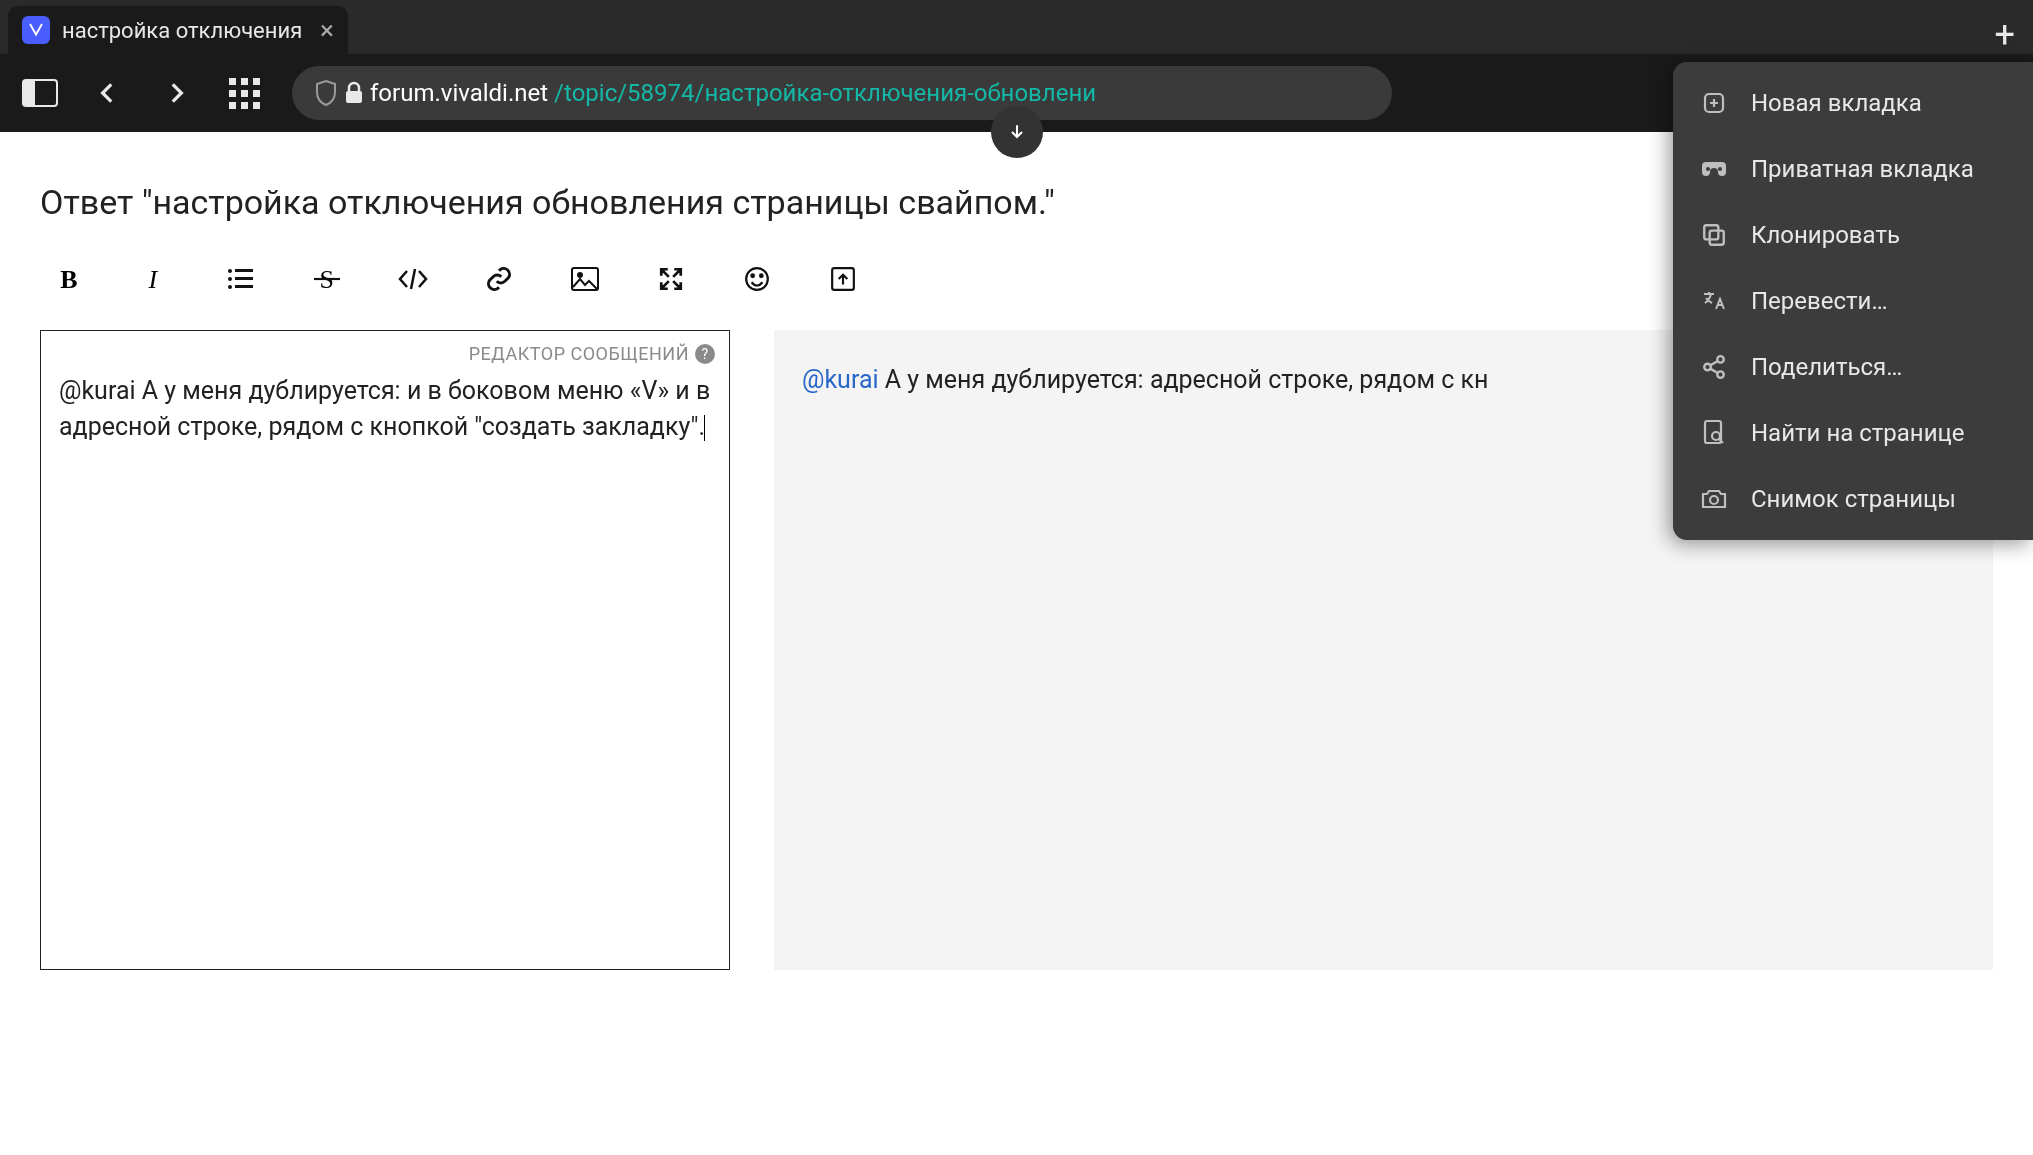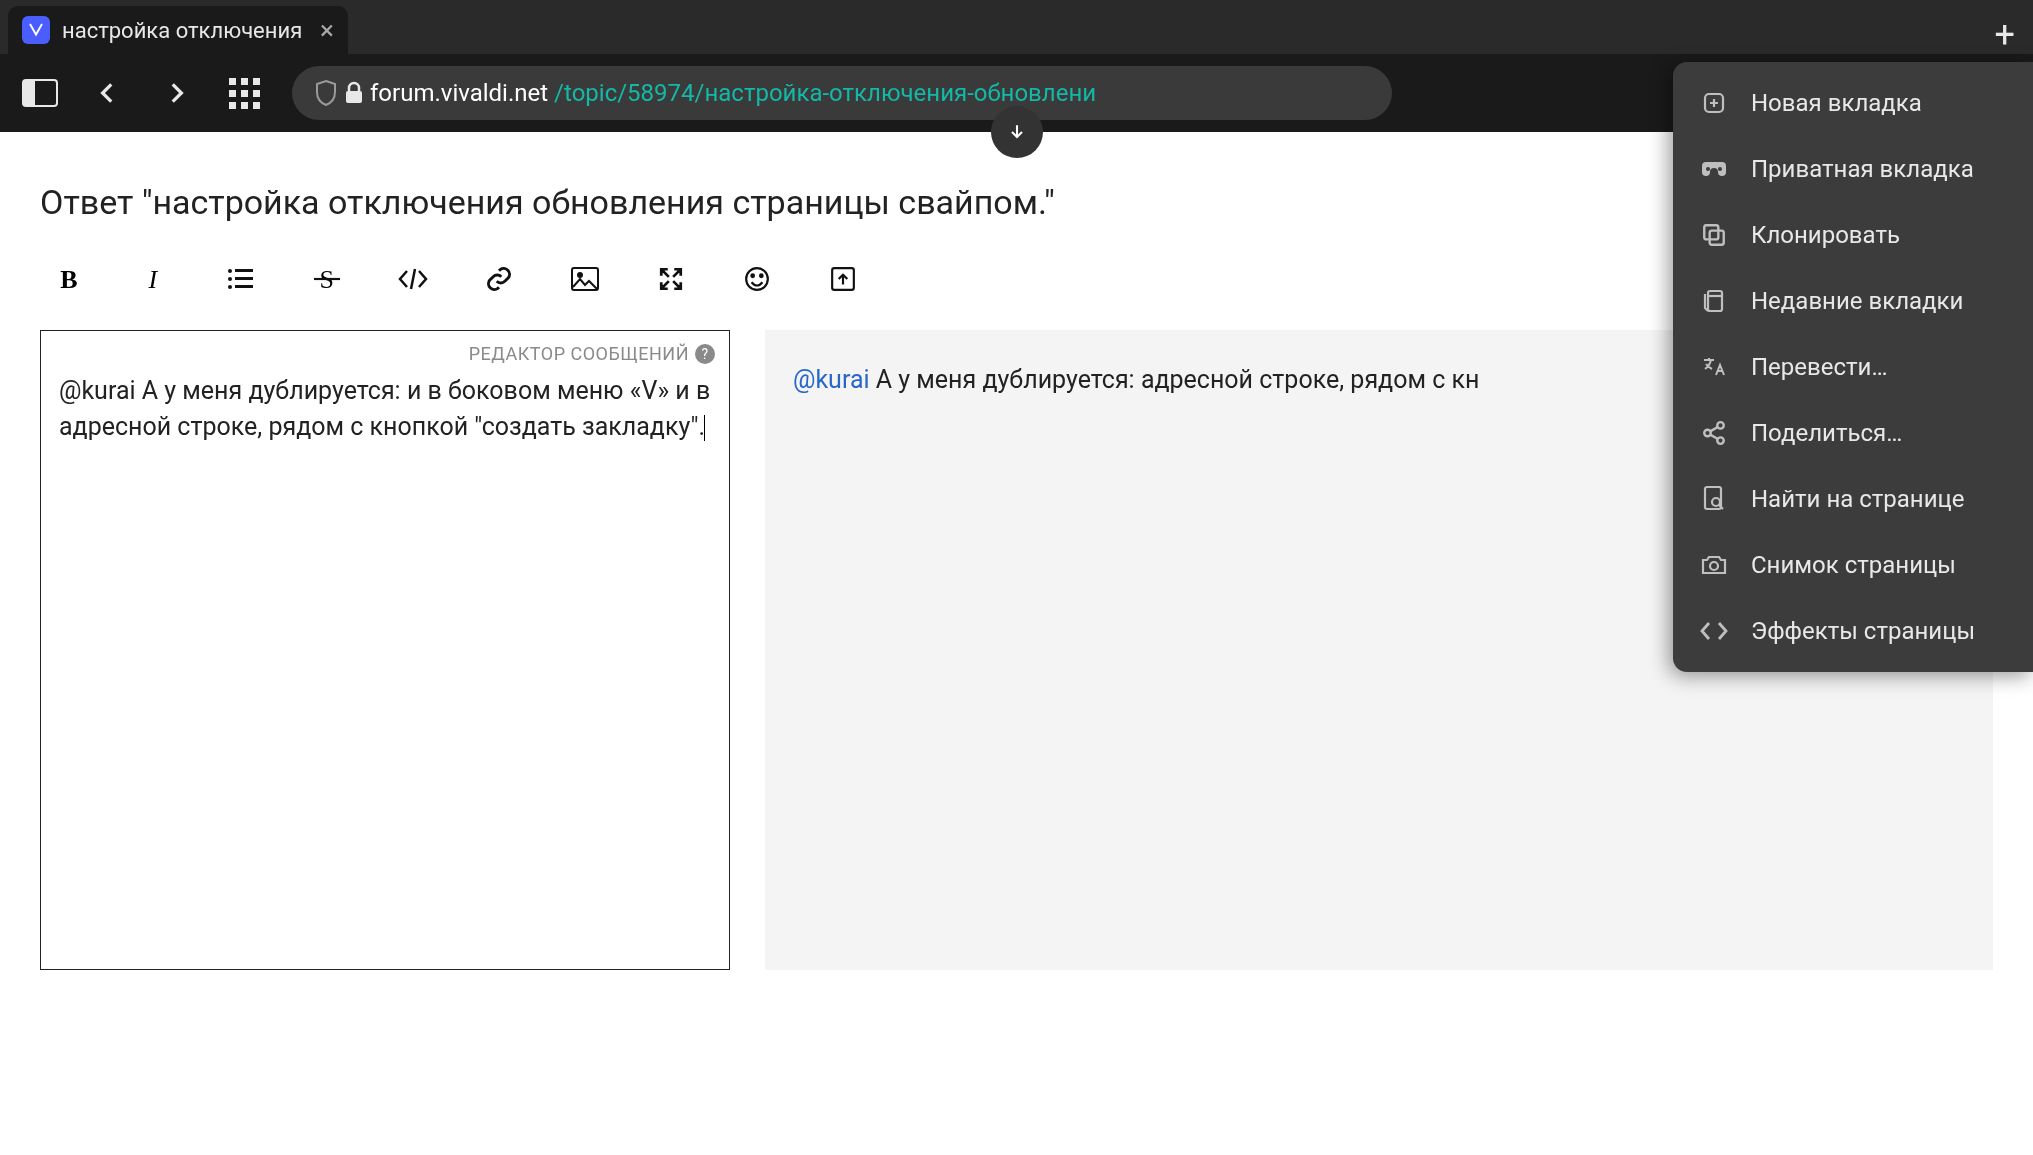--- a/index.html
+++ b/index.html
@@ -162,21 +162,21 @@
   height: 38px;
   display: flex;
   align-items: center;
   justify-content: center;
   color: #111;
   cursor: pointer;
 }
 
 .panes {
   display: flex;
-  gap: 35px;
+  gap: 44px;
 }
 .editor-pane {
   flex: 0 0 690px;
   border: 1px solid #222;
   min-height: 640px;
   padding: 14px 18px;
   position: relative;
   font-size: 25px;
   line-height: 1.45;
   color: #222;
@@ -422,30 +422,20 @@
       <span class="menu-icon">
         <svg width="26" height="26" viewBox="0 0 24 24" fill="none" stroke="currentColor" stroke-width="2.2">
           <rect x="3" y="3" width="13" height="13" rx="2"></rect>
           <rect x="8" y="8" width="13" height="13" rx="2"></rect>
         </svg>
       </span>
       <span>Клонировать</span>
     </div>
     <div class="menu-item">
       <span class="menu-icon">
-        <svg width="24" height="26" viewBox="0 0 24 26" fill="none" stroke="currentColor" stroke-width="2.2">
-          <rect x="6" y="3" width="14" height="20" rx="2"></rect>
-          <path d="M6 8h14"></path>
-          <path d="M6 23l-3-3V6"></path>
-        </svg>
-      </span>
-      <span>Недавние вкладки</span>
-    </div>
-    <div class="menu-item">
-      <span class="menu-icon">
         <svg width="26" height="24" viewBox="0 0 26 24" fill="none" stroke="currentColor" stroke-width="2">
           <path d="M3 5h10M8 3v2M10 5c-1 4-3 7-6 9M5 9c2 3 4 4 6 5M15 20l4-10 4 10M16.5 16h5"></path>
         </svg>
       </span>
       <span>Перевести…</span>
     </div>
     <div class="menu-item">
       <span class="menu-icon">
         <svg width="26" height="26" viewBox="0 0 24 24" fill="none" stroke="currentColor" stroke-width="2.2">
           <circle cx="18" cy="5" r="3"></circle>
@@ -468,21 +458,13 @@
     </div>
     <div class="menu-item">
       <span class="menu-icon">
         <svg width="28" height="22" viewBox="0 0 28 22" fill="none" stroke="currentColor" stroke-width="2.2">
           <path d="M3 6h4l2-3h10l2 3h4v13H3z"></path>
           <circle cx="14" cy="12" r="4"></circle>
         </svg>
       </span>
       <span>Снимок страницы</span>
     </div>
-    <div class="menu-item">
-      <span class="menu-icon">
-        <svg width="28" height="22" viewBox="0 0 28 22" fill="none" stroke="currentColor" stroke-width="2.8">
-          <path d="M9 3L2 11l7 8M19 3l7 8-7 8"></path>
-        </svg>
-      </span>
-      <span>Эффекты страницы</span>
-    </div>
   </div>
 
 </body></html>

